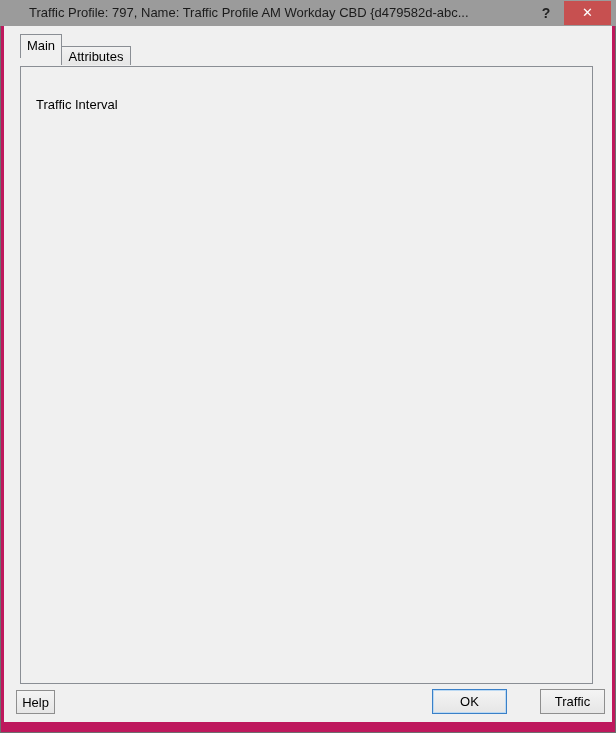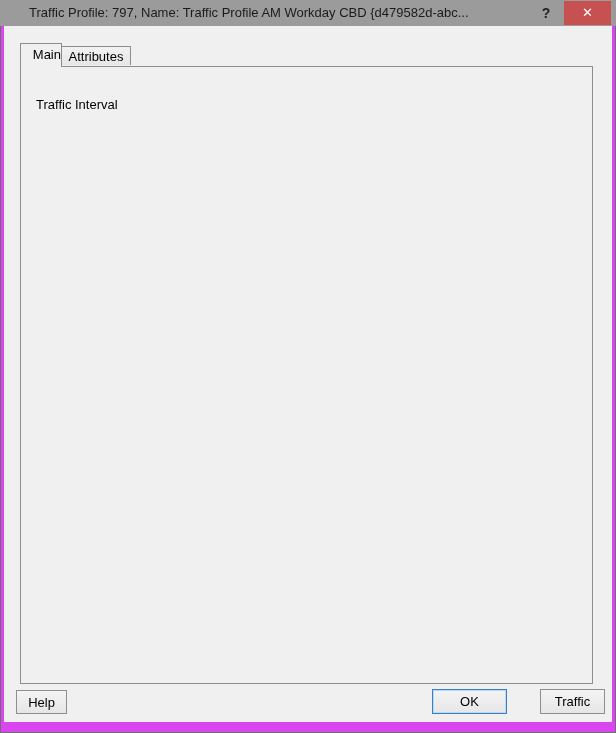--- a/index.html
+++ b/index.html
@@ -1,33 +1,33 @@
 <!DOCTYPE html>
 <html><head>
 <meta charset="utf-8">
 <style>
   html,body{margin:0;padding:0;background:#d8d8d8;}
   *{box-sizing:border-box;}
   #dialog{
     position:relative;width:616px;height:733px;
-    background:#d946ef;
+    background:#be185d;
     font-family:"Liberation Sans","DejaVu Sans",sans-serif;
     font-size:13px;color:#000;
     box-shadow:inset 0 0 0 1px #6E6E6E;
     overflow:hidden;
   }
   .abs{position:absolute;}
   .titlebar{left:0;top:0;width:616px;height:26px;background:#9B9B9B;}
   .title-text{left:29px;top:5px;width:500px;color:#1b1b1b;font-size:13px;white-space:nowrap;overflow:hidden;}
   .help-btn{left:536px;top:3px;width:20px;height:20px;text-align:center;line-height:20px;font-weight:bold;font-size:14px;color:#222;cursor:default;}
   .close-btn{left:564px;top:1px;width:47px;height:24px;background:#C75050;color:#fff;text-align:center;line-height:24px;font-size:13px;cursor:default;}
   .content{left:4px;top:26px;width:608px;height:696px;background:#F0F0F0;}
   
   .tab{border:1px solid #8A8E94;border-bottom:none;text-align:center;}
-  .tab-active{left:20px;top:43px;width:42px;height:24px;background:#F0F0F0;z-index:3;line-height:22px;text-align:right;}
+  .tab-active{left:20px;top:34px;width:42px;height:24px;background:#F0F0F0;z-index:3;line-height:22px;}
   .tab-inactive{left:61px;top:46px;width:70px;height:19px;background:linear-gradient(#F2F2F2,#E6E6E6);z-index:1;line-height:19px;}
   .tab-page{left:20px;top:66px;width:573px;height:618px;border:1px solid #8A8E94;background:#F0F0F0;z-index:2;}
   .lbl{white-space:nowrap;}
   .input{background:#fff;border:1px solid #7A7E83;font-family:"Liberation Sans","DejaVu Sans",sans-serif;font-size:13px;padding:0 4px;margin:0;}
   .groupbox{left:27px;top:104px;width:557px;height:119px;border:1px solid #C9C9C9;}
   .group-label{left:33px;top:97px;background:#F0F0F0;padding:0 3px;z-index:2;}
   .spin-field{height:22px;}
   .spin-btns{width:16px;height:22px;border:1px solid #8C8C8C;background:#F0F0F0;}
   .spin-up,.spin-down{position:absolute;left:0;width:14px;height:10px;cursor:default;}
   .spin-up{top:0;}
@@ -159,17 +159,17 @@
       <div class="tick" style="left: 332px; top: 631px; width: 1px; height: 5px;"></div>
       <div class="tick" style="left: 355px; top: 631px; width: 1px; height: 5px;"></div>
       <div class="tick" style="left: 377px; top: 631px; width: 1px; height: 5px;"></div>
       <div class="tick" style="left: 423px; top: 631px; width: 1px; height: 5px;"></div>
       <div class="tick" style="left: 446px; top: 631px; width: 1px; height: 5px;"></div>
       <div class="tick" style="left: 469px; top: 631px; width: 1px; height: 5px;"></div>
       <div class="tick" style="left: 514px; top: 631px; width: 1px; height: 5px;"></div>
       <div class="tick" style="left: 537px; top: 631px; width: 1px; height: 5px;"></div>
     </div>
 
-  <button class="abs btn" style="left:16px;top:690px;width:51px;height:24px;">Help</button>
+  <button class="abs btn" style="left:16px;top:690px;width:39px;height:24px;">Help</button>
   <button class="abs btn btn-default" style="left:432px;top:689px;width:75px;height:25px;">OK</button>
   <button class="abs btn" style="left:540px;top:689px;width:65px;height:25px;">Traffic</button>
 
 </div>
 
 </body></html>

